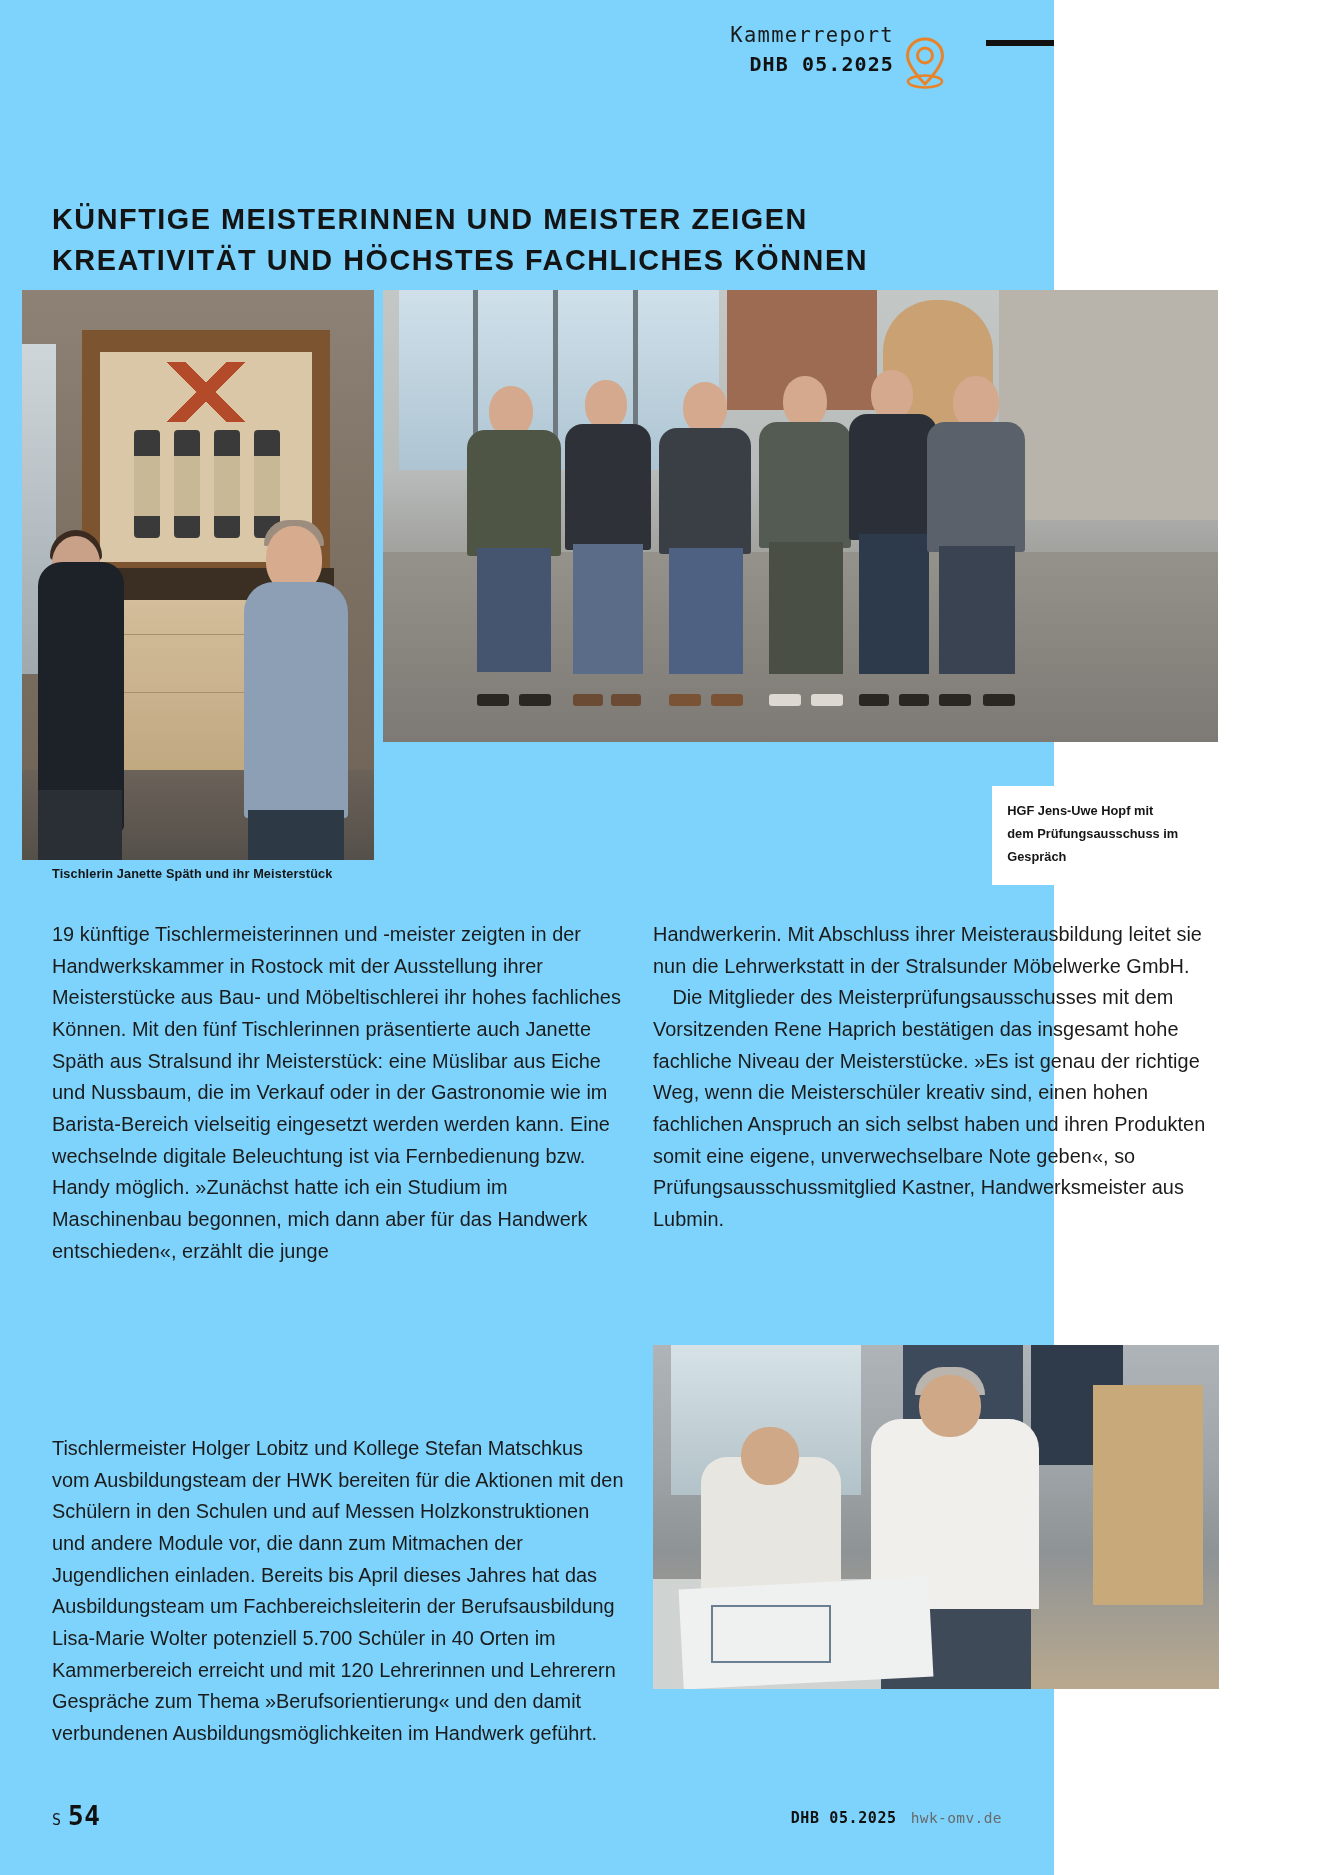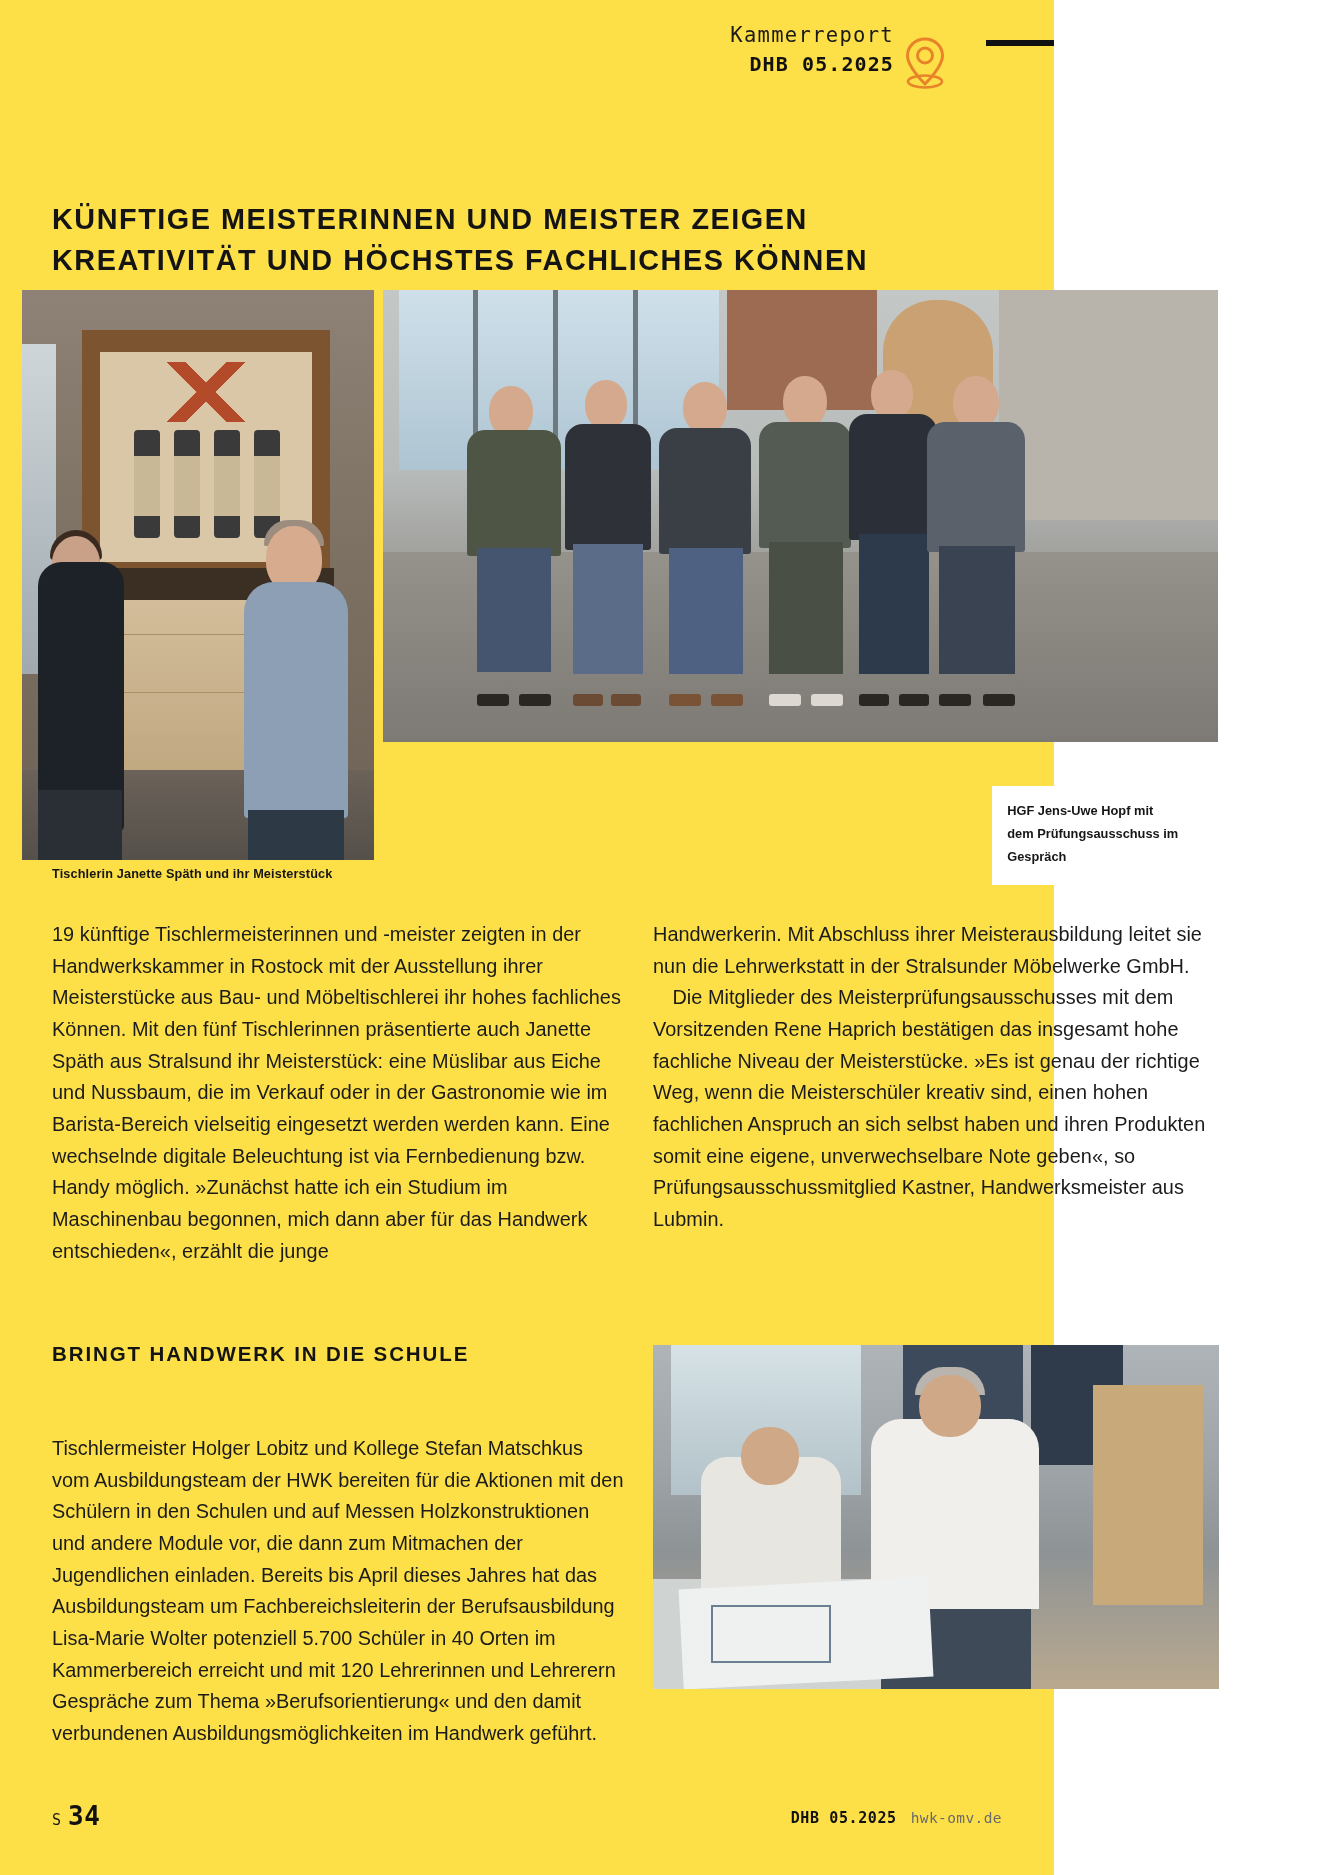--- a/index.html
+++ b/index.html
@@ -13,21 +13,21 @@
   body {
     font-family: "Liberation Sans", sans-serif;
     position: relative;
     overflow: hidden;
   }
 
   .page {
     position: relative;
     width: 1054px;
     height: 1875px;
-    background: #fde047;
+    background: #7dd3fc;
   }
 
   
   .header {
     position: absolute;
     top: 22px;
     right: 0;
     width: 600px;
     height: 70px;
   }
@@ -420,21 +420,20 @@
   <div class="col col-left">
     <p>19 künftige Tischlermeisterinnen und -meister zeigten in der Handwerkskammer in Rostock mit der Ausstellung ihrer Meisterstücke aus Bau- und Möbeltischlerei ihr hohes fachliches Können. Mit den fünf Tischlerinnen präsentierte auch Janette Späth aus Stralsund ihr Meisterstück: eine Müslibar aus Eiche und Nussbaum, die im Verkauf oder in der Gastronomie wie im Barista-Bereich vielseitig eingesetzt werden werden kann. Eine wechselnde digitale Beleuchtung ist via Fernbedienung bzw. Handy möglich. »Zunächst hatte ich ein Studium im Maschinenbau begonnen, mich dann aber für das Handwerk entschieden«, erzählt die junge</p>
   </div>
 
   <div class="col col-right">
     <p>Handwerkerin. Mit Abschluss ihrer Meisterausbildung leitet sie nun die Lehrwerkstatt in der Stralsunder Möbelwerke GmbH.</p>
     <p class="indent">Die Mitglieder des Meisterprüfungsausschusses mit dem Vorsitzenden Rene Haprich bestätigen das insgesamt hohe fachliche Niveau der Meisterstücke. »Es ist genau der richtige Weg, wenn die Meisterschüler kreativ sind, einen hohen fachlichen Anspruch an sich selbst haben und ihren Produkten somit eine eigene, unverwechselbare Note geben«, so Prüfungsausschussmitglied Kastner, Handwerksmeister aus Lubmin.</p>
   </div>
 
   <div class="sub-headline">
-    <div>BRINGT HANDWERK IN DIE SCHULE</div>
   </div>
 
   <div class="col-s2">
     <p>Tischlermeister Holger Lobitz und Kollege Stefan Matschkus vom Ausbildungsteam der HWK bereiten für die Aktionen mit den Schülern in den Schulen und auf Messen Holzkonstruktionen und andere Module vor, die dann zum Mitmachen der Jugendlichen einladen. Bereits bis April dieses Jahres hat das Ausbildungsteam um Fachbereichsleiterin der Berufsausbildung Lisa-Marie Wolter potenziell 5.700 Schüler in 40 Orten im Kammerbereich erreicht und mit 120 Lehrerinnen und Lehrerern Gespräche zum Thema »Berufsorientierung« und den damit verbundenen Ausbildungsmöglichkeiten im Handwerk geführt.</p>
   </div>
 
   <div class="photo-bottom">
     <div class="scene">
       <div class="bp-bg"></div>
       <div class="bp-win"></div>
@@ -449,20 +448,20 @@
       <div class="bp-hair2"></div>
       <div class="bp-h2"></div>
       <div class="bp-paper"></div>
       <div class="bp-plan"></div>
     </div>
 
   </div>
 
   <div class="footer-left">
     <span class="footer-s">S</span>
-    <span class="footer-page">34</span>
+    <span class="footer-page">54</span>
   </div>
   <div class="footer-right">
     <span class="footer-dhb">DHB 05.2025</span>
     <span class="footer-url">hwk-omv.de</span>
   </div>
 
 </div>
 
 </body></html>

